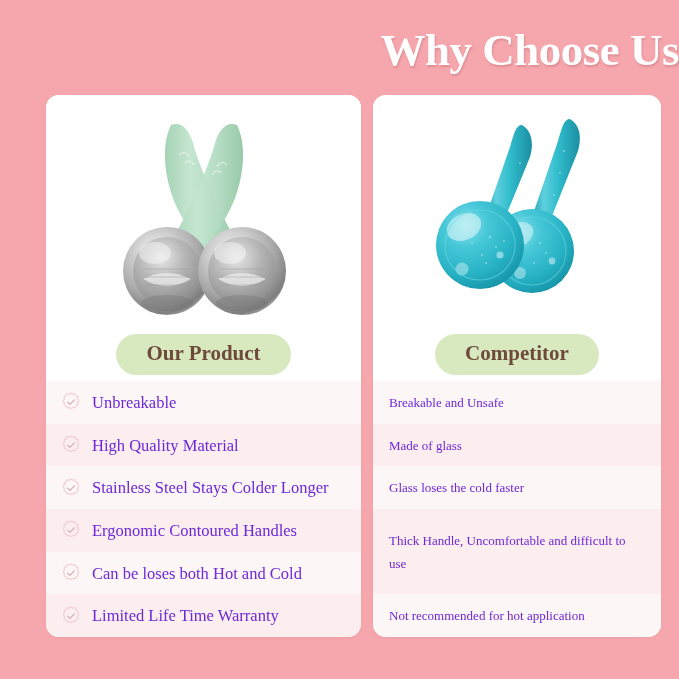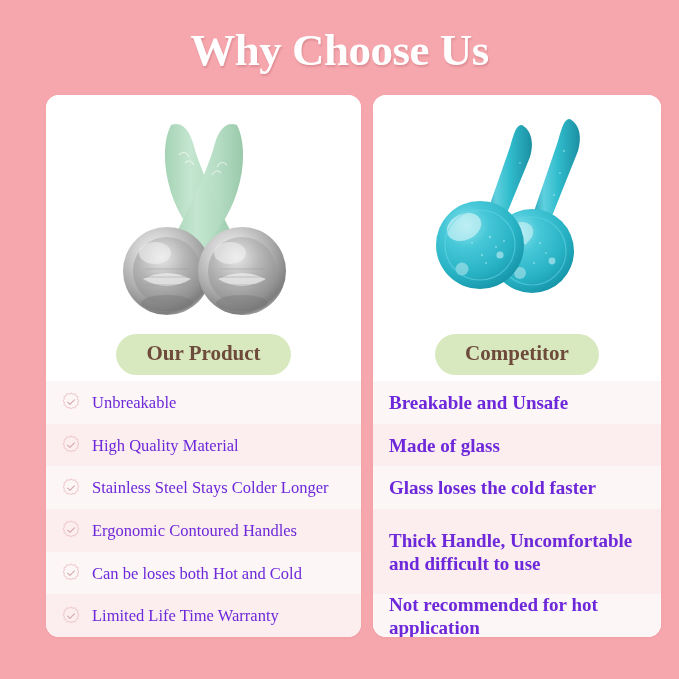--- a/index.html
+++ b/index.html
@@ -20,21 +20,21 @@
     background: #f6a7ad;
     box-sizing: border-box;
   }
 
   
   .page-title {
     position: absolute;
     left: 0;
     top: 22px;
     width: 679px;
-    text-align: center;
+    text-align: right;
     color: #ffffff;
     font-family: "Liberation Serif", "DejaVu Serif", serif;
     font-weight: bold;
     font-size: 45px;
     line-height: 56px;
     letter-spacing: -0.5px;
     text-shadow: 1px 2px 2px rgba(190, 110, 118, 0.45);
     white-space: nowrap;
   }
 
@@ -116,21 +116,21 @@
     margin-right: 10px;
     display: block;
   }
   .row .rtext {
     font-family: "Liberation Serif", "DejaVu Serif", serif;
     font-size: 16.5px;
     line-height: 23px;
     color: #6d28d9;
   }
   .card-right .row { padding: 0 16px; }
-  .card-right .rtext { font-size: 19px; font-weight: bold; }
+  .card-right .rtext { font-size: 13px; }
 
   
   .prod-svg { display: block; }
 </style>
 </head>
 <body>
 
 <div class="page">
 
   <div class="page-title">Why Choose Us</div>

